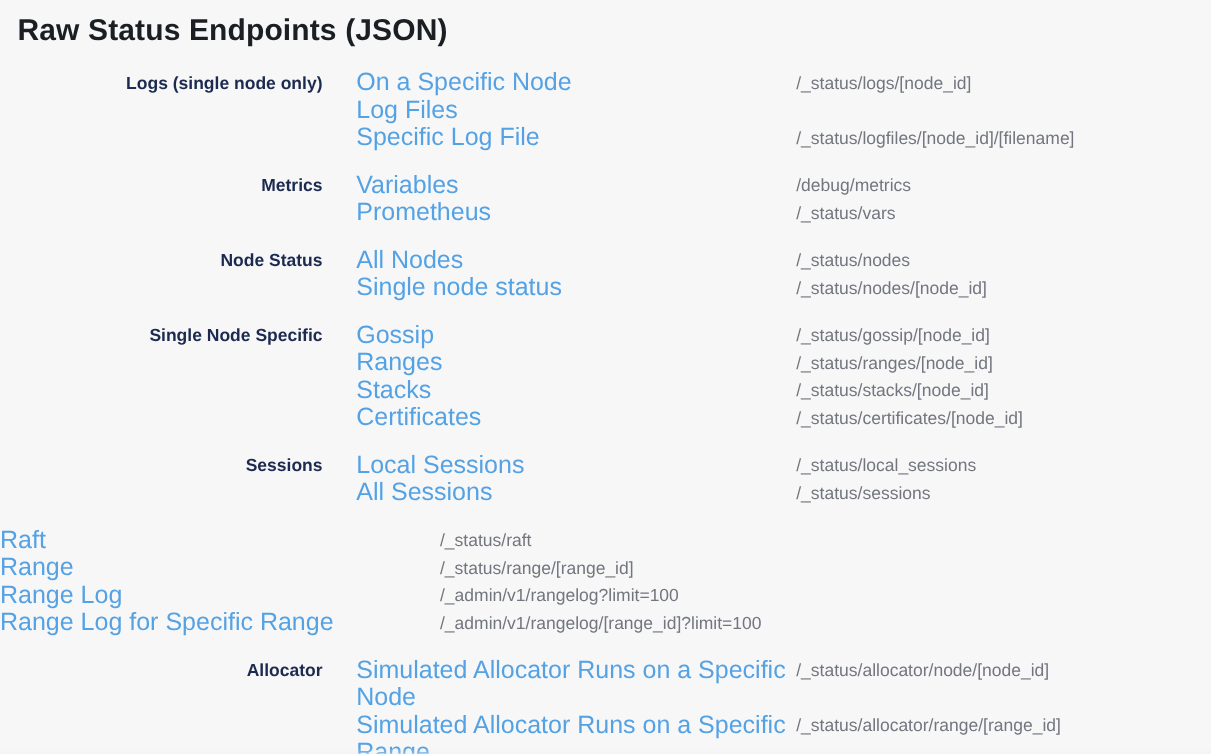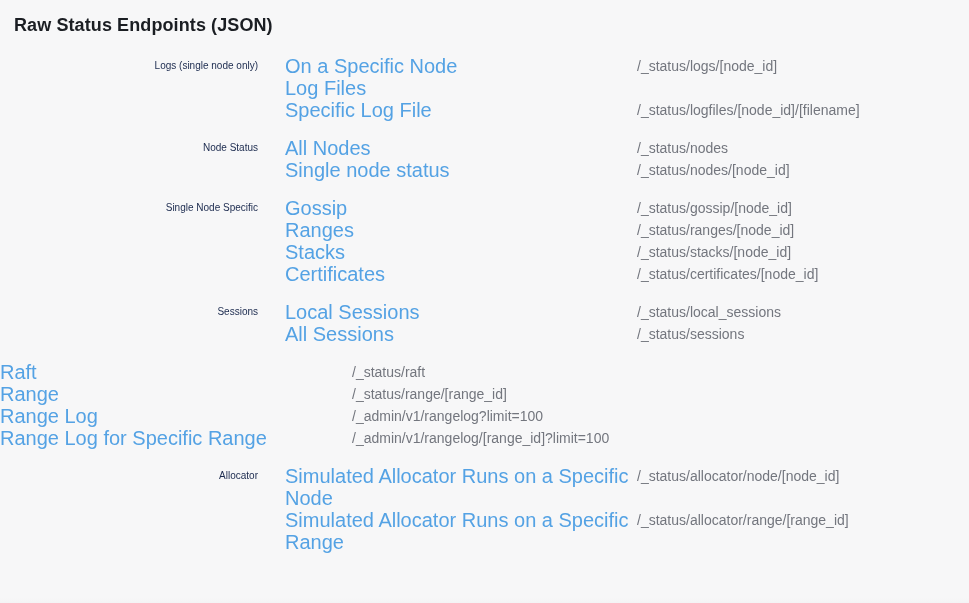--- a/index.html
+++ b/index.html
@@ -13,41 +13,41 @@
   * { margin: 0; padding: 0; box-sizing: border-box; }
   html, body {
     width: 969px; height: 603px;
     overflow: hidden;
     background: var(--bg);
     font-family: "Liberation Sans", "DejaVu Sans", sans-serif;
   }
   .page { position: relative; width: 969px; height: 603px; }
   .title {
     margin: 13px 0 0 14px;
-    font-size: 18px;
+    font-size: 24px;
     line-height: 24px;
     font-weight: 700;
     color: var(--title);
     letter-spacing: 0.1px;
   }
   .groups { margin-top: 18px; }
   .group {
     display: flex;
     align-items: flex-start;
     margin-bottom: 16px;
   }
   .cat {
     width: 258px;
     flex: 0 0 258px;
     margin-right: 27px;
     text-align: right;
-    font-size: 10px;
+    font-size: 14px;
     line-height: 22px;
     color: var(--category);
-    font-weight: 400;
+    font-weight: 700;
   }
   .rows { flex: 1; }
   .row {
     display: flex;
     align-items: flex-start;
     line-height: 22px;
   }
   .link {
     display: block;
     width: 352px;
@@ -89,20 +89,33 @@
         <div class="row">
           <a href="#" class="link">Log Files</a>
         </div>
         <div class="row">
           <a href="#" class="link">Specific Log File</a>
           <span class="path">/_status/logfiles/[node_id]/[filename]</span>
         </div>
       </div>
     </section>
 
+    <section class="group">
+      <div class="cat">Metrics</div>
+      <div class="rows">
+        <div class="row">
+          <a href="#" class="link">Variables</a>
+          <span class="path">/debug/metrics</span>
+        </div>
+        <div class="row">
+          <a href="#" class="link">Prometheus</a>
+          <span class="path">/_status/vars</span>
+        </div>
+      </div>
+    </section>
 
     <section class="group">
       <div class="cat">Node Status</div>
       <div class="rows">
         <div class="row">
           <a href="#" class="link">All Nodes</a>
           <span class="path">/_status/nodes</span>
         </div>
         <div class="row">
           <a href="#" class="link">Single node status</a>

